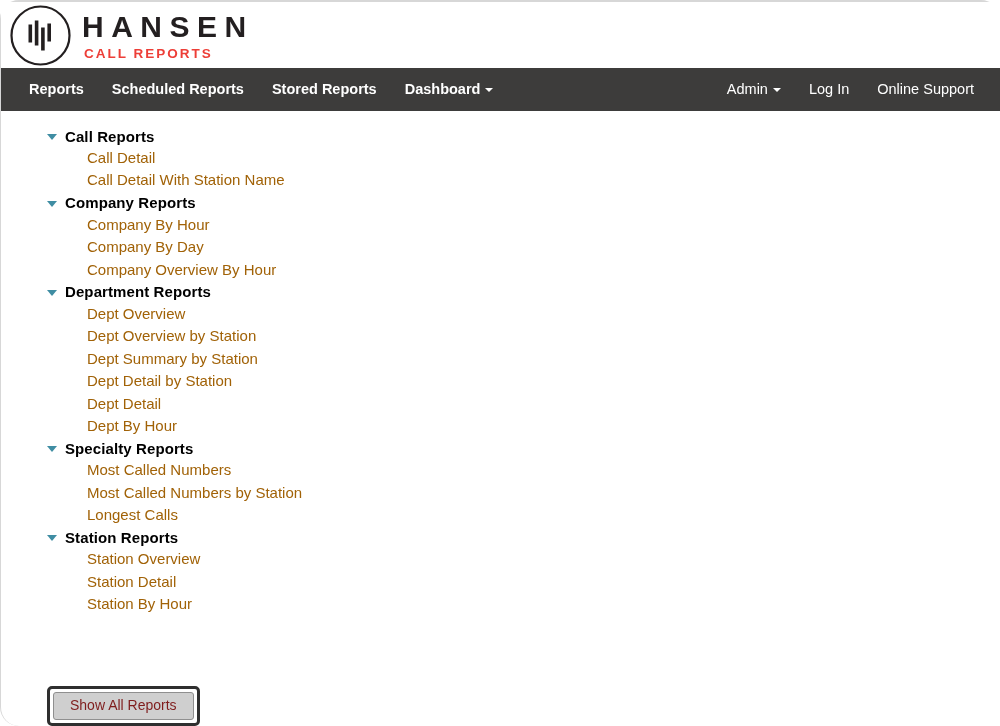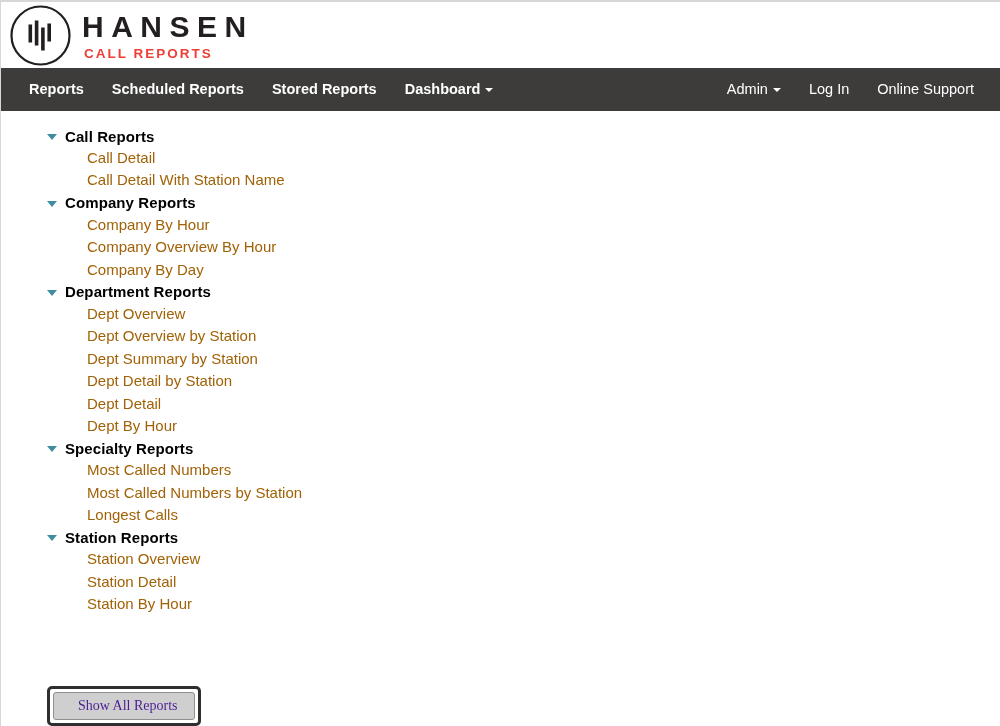--- a/index.html
+++ b/index.html
@@ -15,20 +15,21 @@
     position: relative;
   }
   .page {
     width: 1000px;
     height: 726px;
     position: relative;
     box-sizing: border-box;
     border-top: 2px solid #d7d7d7;
     border-left: 1px solid #d7d7d7;
     background: #ffffff;
+    border-radius: 19px;
   }
 
   
   .header {
     height: 66px;
     position: relative;
     background: #ffffff;
   }
   .logo-wrap {
     position: absolute;
@@ -172,25 +173,25 @@
     border-radius: 5px;
     padding: 3px;
     background: #ffffff;
     display: inline-block;
   }
   .btn-show-all {
     display: block;
     background: #cfcfcf;
     border: 1px solid #8f8f8f;
     border-radius: 3px;
-    color: #4c1d95;
+    color: #7f1d1d;
     font-size: 14px;
-    padding: 5px 16px 6px 24px;
-    cursor: pointer;
-    font-family: Liberation Serif, serif;
+    padding: 5px 16px 6px 16px;
+    cursor: pointer;
+    font-family: Liberation Sans, sans-serif;
     line-height: 1.1;
   }
 </style>
 </head>
 <body>
 
 <div class="page">
 
   <div class="header">
     <div class="logo-wrap">
@@ -235,22 +236,22 @@
       <div class="tree-child">Call Detail</div>
       <div class="tree-child">Call Detail With Station Name</div>
     </div>
 
     <div class="tree-group">
       <div class="tree-header">
         <span class="tri"></span>
         <span class="tree-header-label">Company Reports</span>
       </div>
       <div class="tree-child">Company By Hour</div>
+      <div class="tree-child">Company By Day</div>
       <div class="tree-child">Company Overview By Hour</div>
-      <div class="tree-child">Company By Day</div>
     </div>
 
     <div class="tree-group">
       <div class="tree-header">
         <span class="tri"></span>
         <span class="tree-header-label">Department Reports</span>
       </div>
       <div class="tree-child">Dept Overview</div>
       <div class="tree-child">Dept Overview by Station</div>
       <div class="tree-child">Dept Summary by Station</div>

